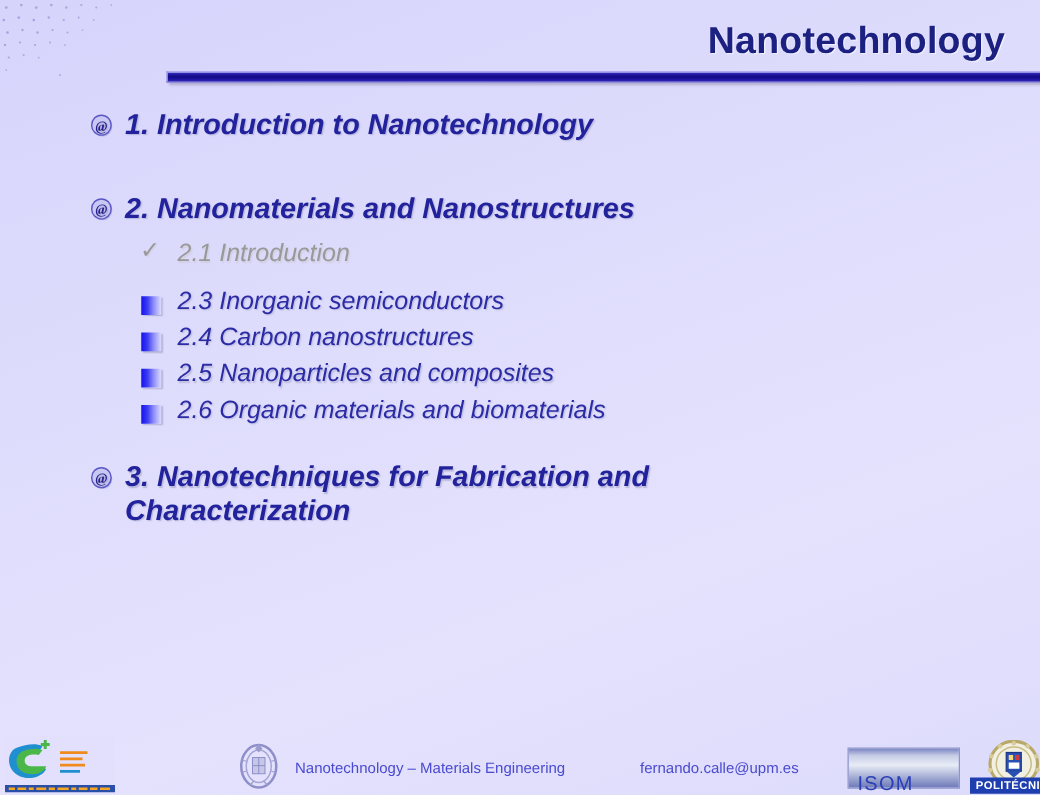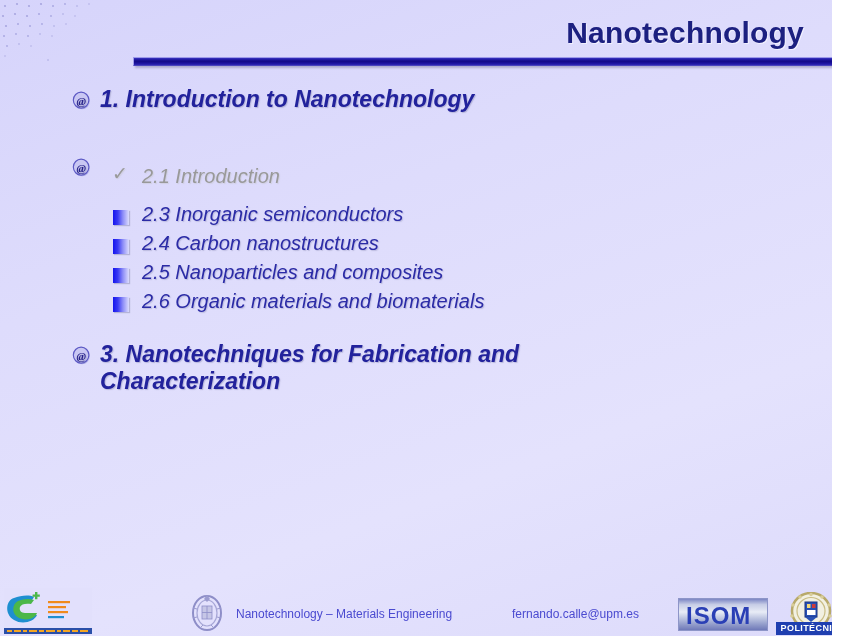--- a/index.html
+++ b/index.html
@@ -173,23 +173,23 @@
   #logo-isom {
     position: absolute;
     left: 678px; top: 598px;
     width: 90px; height: 33px;
     background: linear-gradient(to bottom, #7c86c4 0%, #c7cde6 18%, #e8ecf6 42%, #9aa4cf 78%, #6f79b8 100%);
     border: 1px solid #8d95c8;
     box-sizing: border-box;
   }
   #logo-isom .isom-word {
     position: absolute;
-    left: 7px; top: 3px;
-    font-size: 24px;
-    font-weight: bold;
+    left: 7px; top: 20px;
+    font-size: 16px;
+    font-weight: normal;
     color: #2a3fb5;
     letter-spacing: 1px;
     font-family: "Liberation Sans", sans-serif;
   }
   #logo-politecnica {
     position: absolute;
     left: 774px; top: 592px;
     width: 74px; height: 44px;
   }
   #politecnica-label {
@@ -261,20 +261,21 @@
     </div>
 
     <div class="spacer-lg"></div>
 
     <div class="lvl1">
       <svg class="at-bullet" viewBox="0 0 20 20">
         <ellipse cx="10.6" cy="10.8" rx="8.2" ry="8.4" fill="#9b99dc" opacity="0.55"></ellipse>
         <ellipse cx="9.6" cy="9.6" rx="8.2" ry="8.4" fill="#c9c7f3" stroke="#5b58c4" stroke-width="1.2"></ellipse>
         <text x="9.6" y="14.3" font-size="12" font-family="'Liberation Serif', serif" fill="#262189" text-anchor="middle">@</text>
       </svg>
+      <span>2. Nanomaterials and Nanostructures</span>
     </div>
 
     <div class="spacer-sm"></div>
 
     <div class="lvl2 done">
       <span class="check-bullet">✓</span>
       <span>2.1 Introduction</span>
     </div>
 
     <div class="row-gap"></div>

